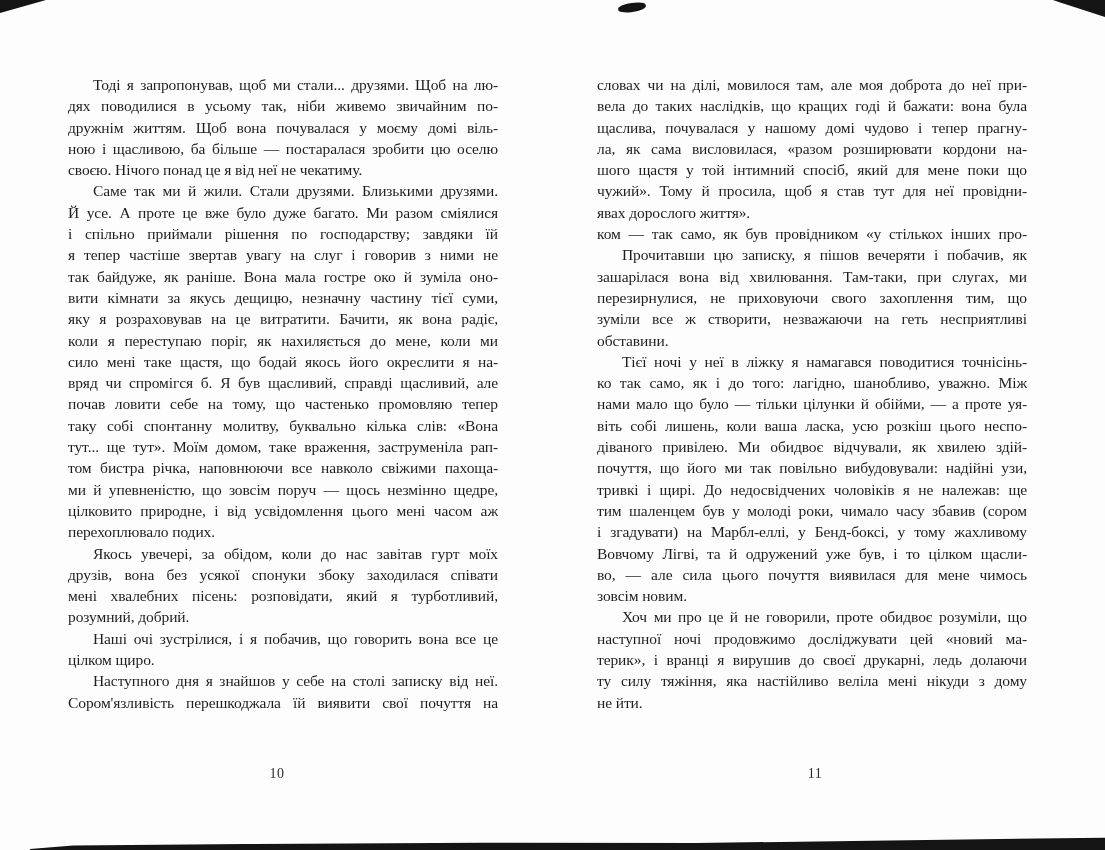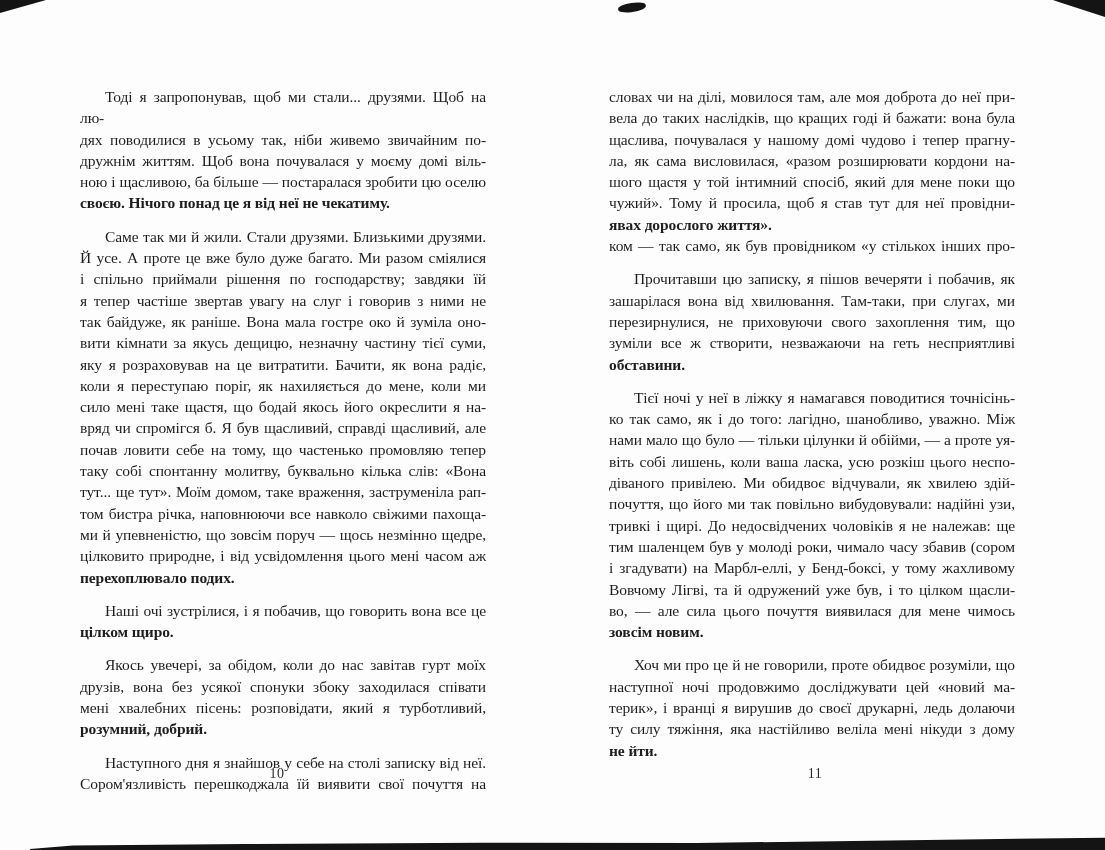--- a/index.html
+++ b/index.html
@@ -19,28 +19,28 @@
     position: absolute;
     top: 74px;
     width: 430px;
     color: #1e1e1e;
     font-size: 15.5px;
     line-height: 21.3px;
     letter-spacing: -0.1px;
   }
   .text-block.left-col  { left: 68px;  }
   .text-block.right-col { left: 597px; }
-  .paragraph { margin: 12px; padding: 0; }
+  .paragraph { margin: 0; padding: 0; }
   .line {
     text-align: justify;
     text-align-last: justify;
     white-space: normal;
   }
   .line.indent { text-indent: 25px; }
-  .line.last { text-align-last: left; font-weight: bold; }
+  .line.last { text-align-last: left; }
   .page-number {
     position: absolute;
     top: 766px;
     width: 34px;
     text-align: center;
     font-size: 14px;
     color: #2b2b2b;
     letter-spacing: 0.5px;
   }
   .page-number.left-num  { left: 260px; }
@@ -96,28 +96,28 @@
         <div class="line">вряд чи спромігся б. Я був щасливий, справді щасливий, але</div>
         <div class="line">почав ловити себе на тому, що частенько промовляю тепер</div>
         <div class="line">таку собі спонтанну молитву, буквально кілька слів: «Вона</div>
         <div class="line">тут... ще тут». Моїм домом, таке враження, заструменіла рап-</div>
         <div class="line">том бистра річка, наповнюючи все навколо свіжими пахоща-</div>
         <div class="line">ми й упевненістю, що зовсім поруч — щось незмінно щедре,</div>
         <div class="line">цілковито природне, і від усвідомлення цього мені часом аж</div>
         <div class="line last">перехоплювало подих.</div>
       </div>
       <div class="paragraph">
-        <div class="line indent">Наші очі зустрілися, і я побачив, що говорить вона все це</div>
-        <div class="line last">цілком щиро.</div>
-      </div>
-      <div class="paragraph">
         <div class="line indent">Якось увечері, за обідом, коли до нас завітав гурт моїх</div>
         <div class="line">друзів, вона без усякої спонуки збоку заходилася співати</div>
         <div class="line">мені хвалебних пісень: розповідати, який я турботливий,</div>
         <div class="line last">розумний, добрий.</div>
+      </div>
+      <div class="paragraph">
+        <div class="line indent">Наші очі зустрілися, і я побачив, що говорить вона все це</div>
+        <div class="line last">цілком щиро.</div>
       </div>
       <div class="paragraph">
         <div class="line indent">Наступного дня я знайшов у себе на столі записку від неї.</div>
         <div class="line">Сором'язливість перешкоджала їй виявити свої почуття на</div>
       </div>
     </div>
   <div class="text-block right-col">
       <div class="paragraph">
         <div class="line">словах чи на ділі, мовилося там, але моя доброта до неї при-</div>
         <div class="line">вела до таких наслідків, що кращих годі й бажати: вона була</div>

